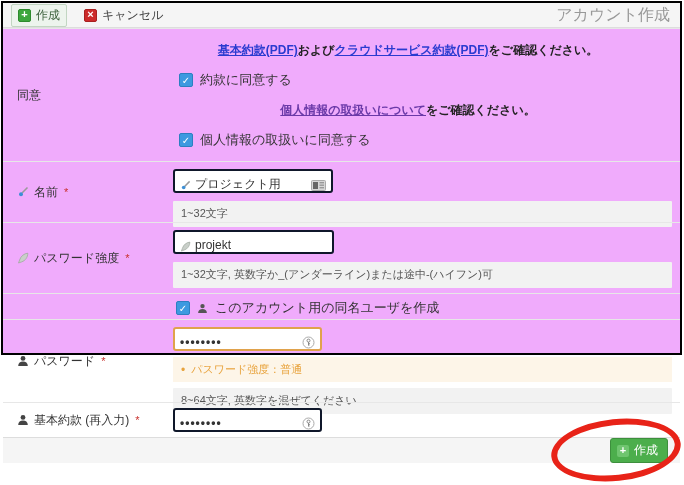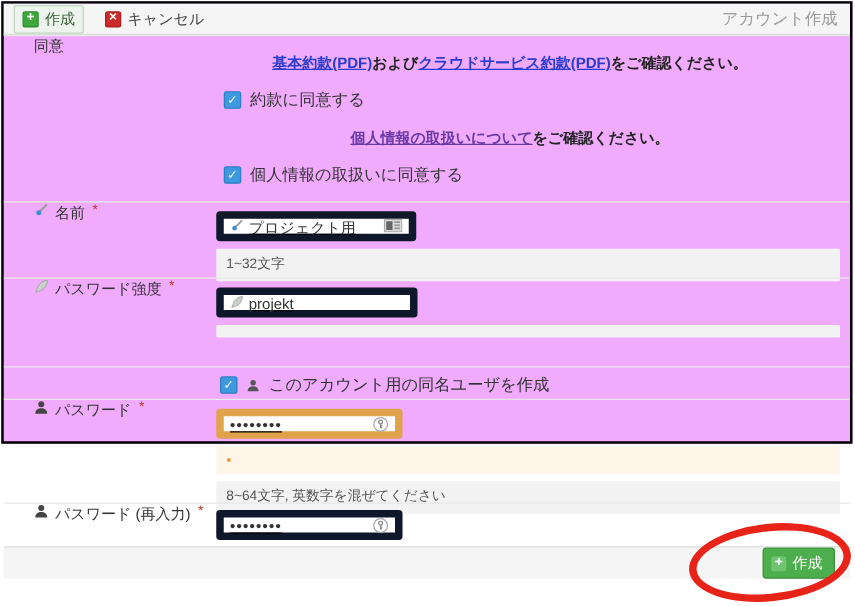--- a/index.html
+++ b/index.html
@@ -35,29 +35,29 @@
   .tb-btn.create { background:#edf4ed; border-color:#c2d6c2; color:#3c603c; }
   .icn-sq {
     width:13px; height:13px; border-radius:2px;
     display:inline-flex; align-items:center; justify-content:center;
     color:#fff; font-size:11px; font-weight:bold; line-height:1;
   }
   .icn-green { background:#3da63d; border:1px solid #2e8b2e; }
   .icn-red   { background:#cc2a2a; border:1px solid #a82020; }
   .icn-green::after { content:"+"; margin-top:-1px; }
   .icn-red::after   { content:"\00d7"; margin-top:-1px; }
-  .tb-title { margin-left:auto; color:#999; font-size:13px; }
+  .tb-title { margin-left:auto; color:#999; font-size:16px; }
 
   
   .row { display:flex; border-top:1px solid #e7e7e7; }
   .row:first-of-type { border-top:none; }
   .label-col {
     flex:0 0 170px; width:170px;
-    padding-left:24px;
-    display:flex; gap:5px;
+    padding-left:14px;
+    display:flex; align-items:center; gap:5px;
     font-size:12px; color:#333;
   }
   .req { color:#c9302c; font-size:11px; margin-left:1px; }
   .field-col { flex:1; padding:7px 8px 7px 0; }
 
   .row-consent  { flex:0 0 133px; height:133px; }
   .row-name     { flex:0 0 61px;  height:61px;  }
   .row-account  { flex:0 0 71px;  height:71px;  }
   .row-user     { flex:0 0 26px;  height:26px;  }
   .row-password { flex:0 0 83px;  height:83px;  }
@@ -76,24 +76,24 @@
   .checkbox {
     width:14px; height:14px; flex:0 0 14px;
     background:#3d99e0; border:1px solid #2d7fc1; border-radius:2px;
     display:inline-flex; align-items:center; justify-content:center;
     color:#fff; font-size:10px; cursor:pointer;
   }
   .checkbox::after { content:"\2713"; }
 
   
   .input-wrap {
-    display:inline-flex; align-items:flex-start;
+    display:inline-flex; align-items:flex-end;
     height:24px; background:#fff;
-    border:6px solid #0f172a; border-radius:3px;
-    padding:0 5px; gap:4px;text-decoration:underline;
+    border:2px solid #0f172a; border-radius:3px;
+    padding:0 5px; gap:4px;
   }
   .input-wrap.orange { border-color:#e0a24b; }
   .input-wrap input {
     border:none; outline:none; flex:1; min-width:0;
     font-size:12px; color:#333; font-family:inherit; background:transparent;
   }
   .w-name { width:160px; }
   .w-acct { width:161px; }
   .w-pass { width:149px; }
   .pwd input { font-weight:bold; letter-spacing:1px; }
@@ -229,20 +229,21 @@
     <div class="field-col">
       <div class="input-wrap w-acct">
         <span class="sicon">
           <svg width="11" height="11" viewBox="0 0 12 12">
               <path d="M10.8 1.2 C7.2 1.5 3.8 4 2.6 8 L1.5 11 L4.6 9.9 C8.6 8.6 10.8 5 10.8 1.2 Z" fill="#c9cfc9" stroke="#9aa59a" stroke-width="0.7"></path>
             </svg>
         </span>
         <input type="text" value="projekt" style="">
       </div>
       <div class="hint">
+        <div>1~32文字, 英数字か_(アンダーライン)または途中-(ハイフン)可</div>
       </div>
     </div>
   </div>
 
   <div class="row row-user">
     <div class="label-col"></div>
     <div class="field-col" style="padding-top:5px;">
       <div class="cb-line" style="padding-left:3px;">
         <span class="checkbox"></span>
         <span class="sicon">
@@ -273,34 +274,35 @@
         <span class="sicon">
           <svg width="13" height="13" viewBox="0 0 13 13">
               <circle cx="6.5" cy="6.5" r="5.5" fill="none" stroke="#aaa"></circle>
               <circle cx="6.5" cy="4.6" r="1.5" fill="none" stroke="#888"></circle>
               <path d="M6.5 6 L6.5 9.5 M6.5 7.6 h1.4 M6.5 9 h1.1" stroke="#888" fill="none"></path>
             </svg>
         </span>
       </div>
       <div class="strength">
         <span class="dot">•</span>
+        <span>パスワード強度：普通</span>
       </div>
       <div class="hint">8~64文字, 英数字を混ぜてください</div>
     </div>
   </div>
 
   <div class="row row-password2">
     <div class="label-col">
       <span class="sicon">
         <svg width="12" height="12" viewBox="0 0 12 12">
             <circle cx="6" cy="3.4" r="2.4" fill="#444"></circle>
             <path d="M1.2 11 C1.2 8 3.4 6.6 6 6.6 C8.6 6.6 10.8 8 10.8 11 Z" fill="#444"></path>
           </svg>
       </span>
-      <span>パスワード (再入力)</span>
+      <span>基本約款 (再入力)</span>
       <span class="req">*</span>
     </div>
     <div class="field-col" style="padding-top:5px;">
       <div class="input-wrap w-pass pwd">
         <input type="text" value="••••••••" style="">
         <span class="sicon">
           <svg width="13" height="13" viewBox="0 0 13 13">
               <circle cx="6.5" cy="6.5" r="5.5" fill="none" stroke="#aaa"></circle>
               <circle cx="6.5" cy="4.6" r="1.5" fill="none" stroke="#888"></circle>
               <path d="M6.5 6 L6.5 9.5 M6.5 7.6 h1.4 M6.5 9 h1.1" stroke="#888" fill="none"></path>

